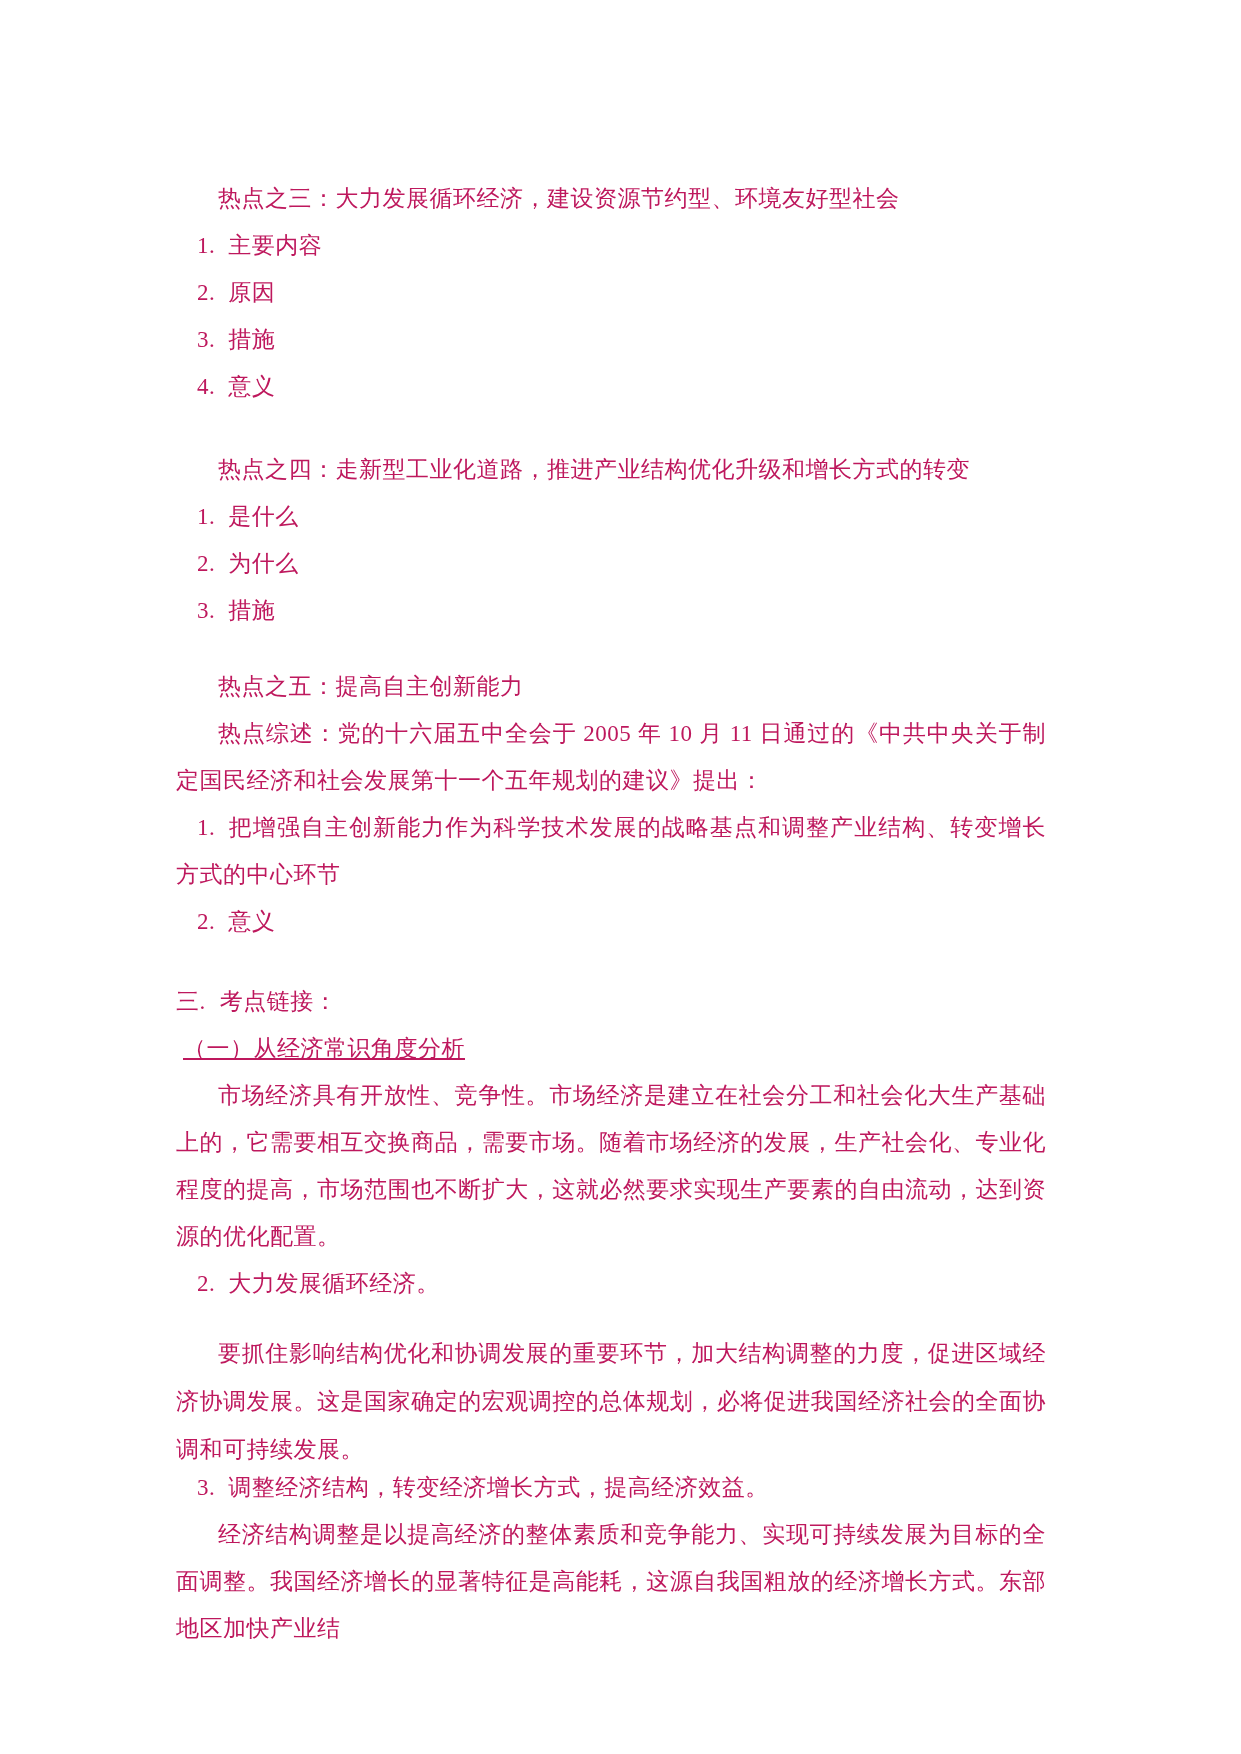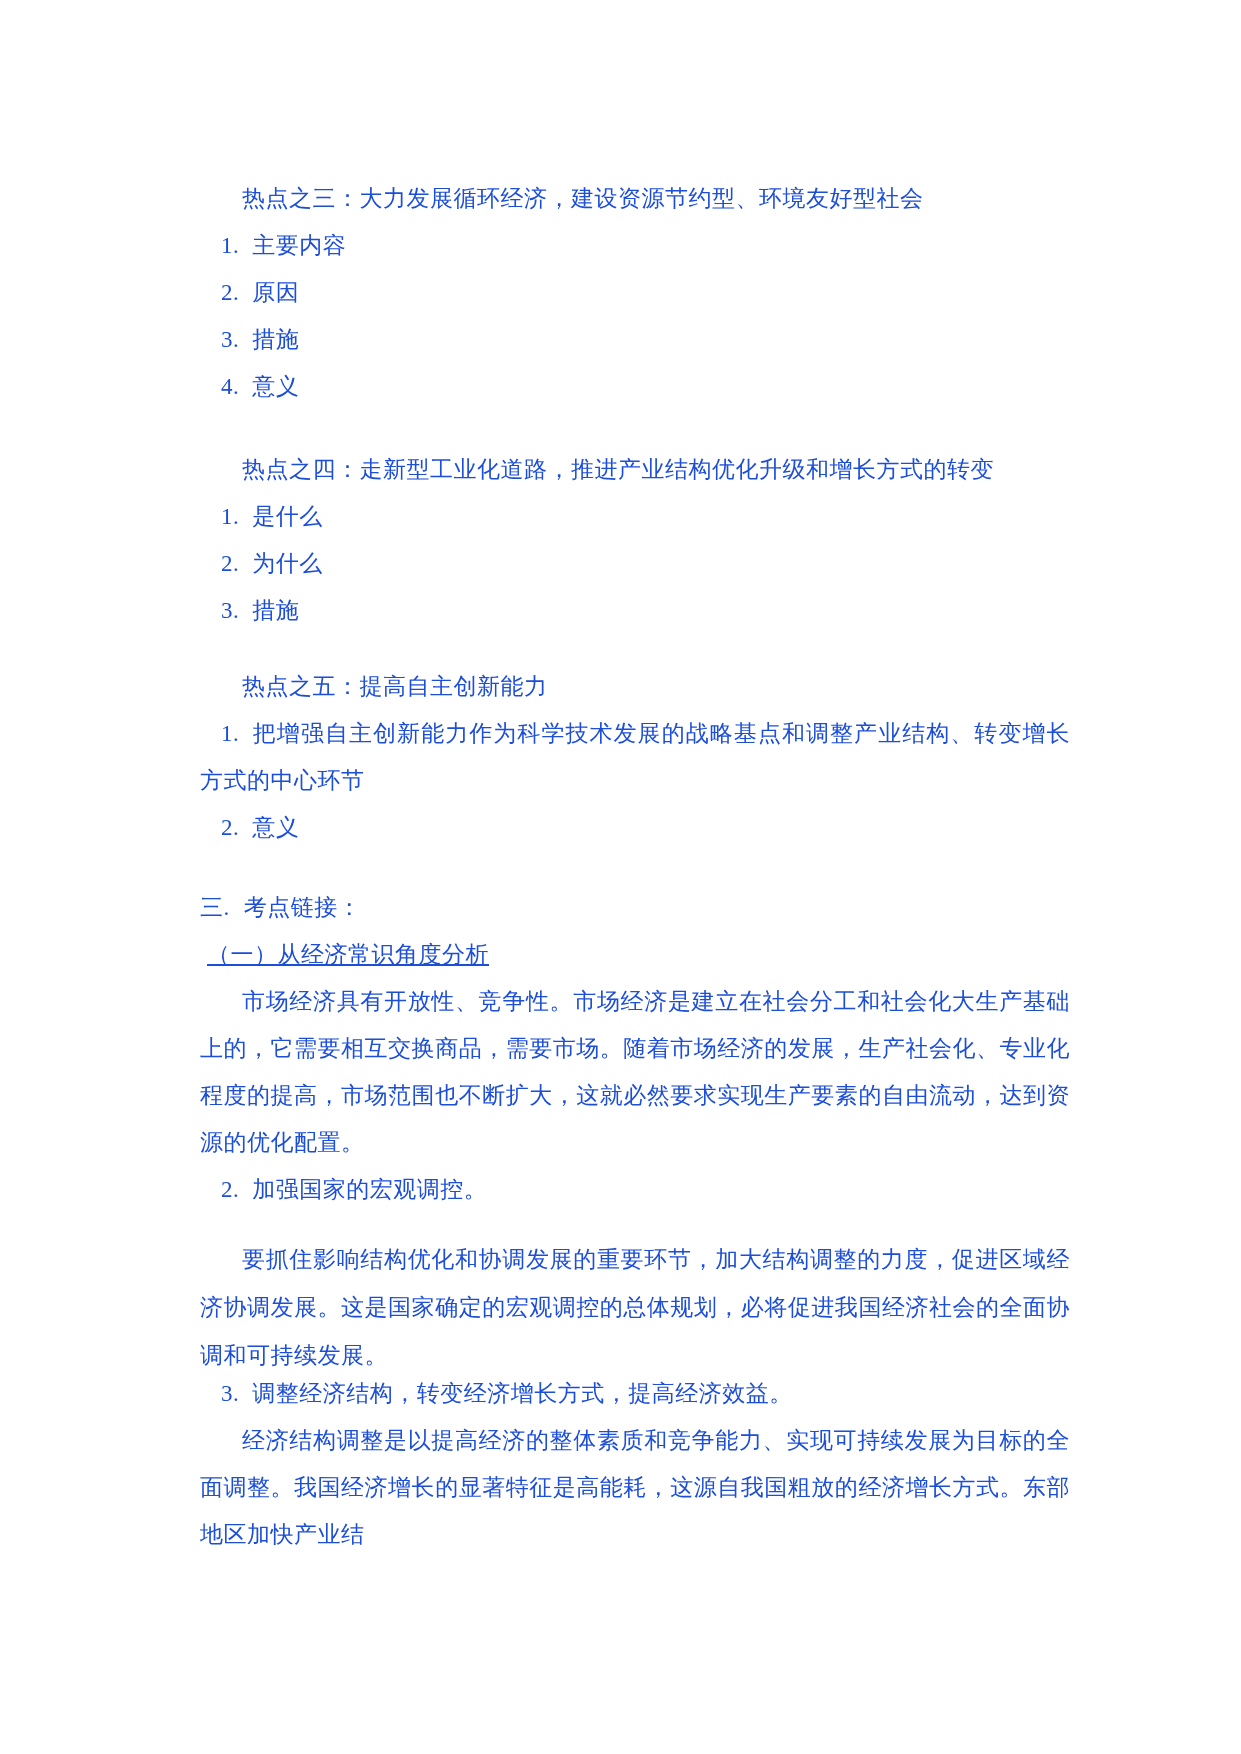--- a/index.html
+++ b/index.html
@@ -10,26 +10,26 @@
   .page {
     position: relative;
     width: 1241px;
     height: 1754px;
     background: #ffffff;
     overflow: hidden;
     font-family: "Liberation Serif", "DejaVu Serif", serif;
   }
   .text-block {
     position: absolute;
-    left: 200px;
+    left: 176px;
     top: 175px;
     width: 870px;
     font-size: 23px;
     line-height: 47px;
-    color: #1d4ed8;
+    color: #be185d;
     text-align: justify;
     letter-spacing: 0.5px;
   }
   .blk { margin: 0; }
   
   .heading { text-indent: 42px; }
   
   .para { text-indent: 42px; }
   
   .list { text-indent: 21px; }
@@ -65,33 +65,34 @@
     <p class="blk heading mt-sec4">热点之四：走新型工业化道路，推进产业结构优化升级和增长方式的转变</p>
 
     <p class="blk list"><span class="marker">1.</span><span>是什么</span></p>
 
     <p class="blk list"><span class="marker">2.</span><span>为什么</span></p>
 
     <p class="blk list"><span class="marker">3.</span><span>措施</span></p>
 
     <p class="blk heading mt-sec5">热点之五：提高自主创新能力</p>
 
+    <p class="blk para">热点综述：党的十六届五中全会于 2005 年 10 月 11 日通过的《中共中央关于制定国民经济和社会发展第十一个五年规划的建议》提出：</p>
 
     <p class="blk list"><span class="marker">1.</span><span>把增强自主创新能力作为科学技术发展的战略基点和调整产业结构、转变增长方式的中心环节</span></p>
 
     <p class="blk list"><span class="marker">2.</span><span>意义</span></p>
 
     <p class="blk section mt-three"><span class="marker-wide">三.</span><span>考点链接：</span></p>
 
     <p class="blk sub">（一）从经济常识角度分析</p>
 
 
     <p class="blk para">市场经济具有开放性、竞争性。市场经济是建立在社会分工和社会化大生产基础上的，它需要相互交换商品，需要市场。随着市场经济的发展，生产社会化、专业化程度的提高，市场范围也不断扩大，这就必然要求实现生产要素的自由流动，达到资源的优化配置。</p>
 
-    <p class="blk list"><span class="marker">2.</span><span>加强国家的宏观调控。</span></p>
+    <p class="blk list"><span class="marker">2.</span><span>大力发展循环经济。</span></p>
 
     <p class="blk para tight">要抓住影响结构优化和协调发展的重要环节，加大结构调整的力度，促进区域经济协调发展。这是国家确定的宏观调控的总体规划，必将促进我国经济社会的全面协调和可持续发展。</p>
 
     <p class="blk list pull-up"><span class="marker">3.</span><span>调整经济结构，转变经济增长方式，提高经济效益。</span></p>
 
     <p class="blk para">经济结构调整是以提高经济的整体素质和竞争能力、实现可持续发展为目标的全面调整。我国经济增长的显著特征是高能耗，这源自我国粗放的经济增长方式。东部地区加快产业结</p>
 
   </div>
 </div>
 

